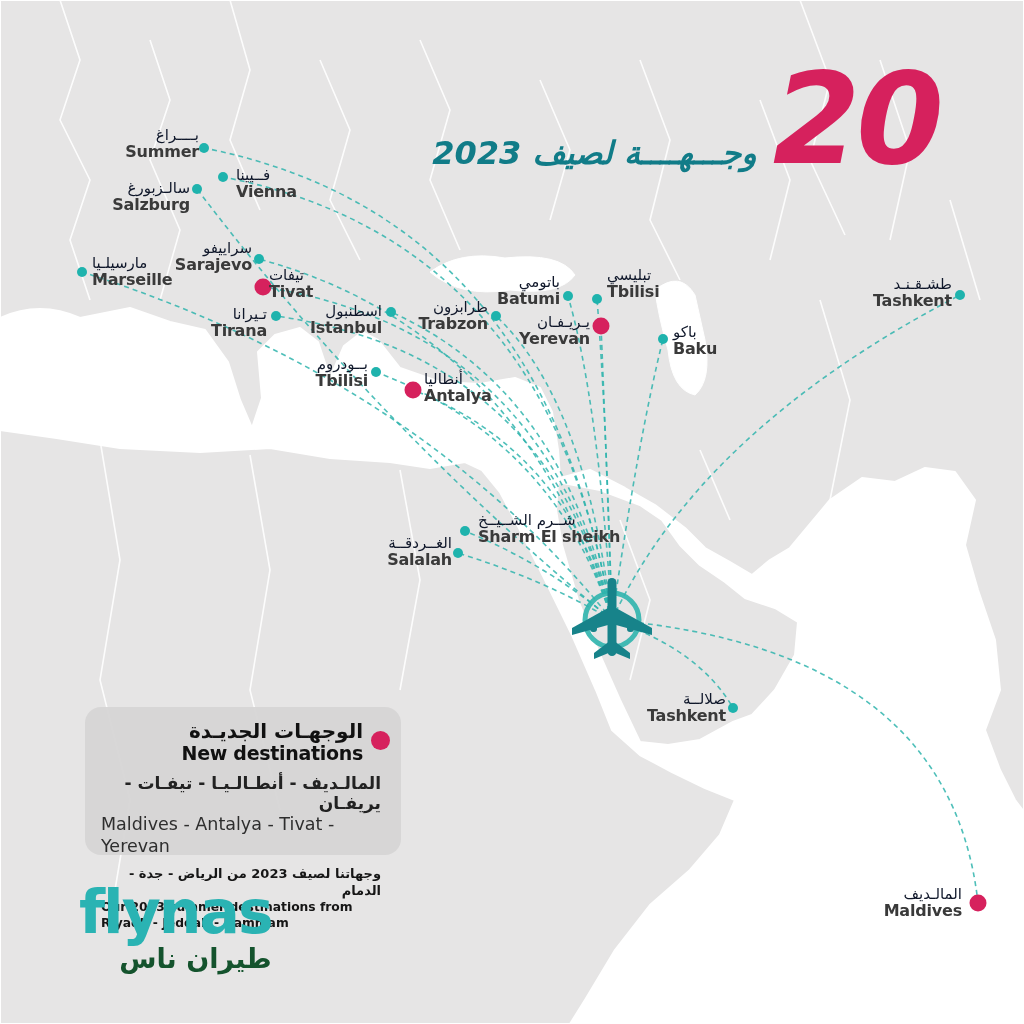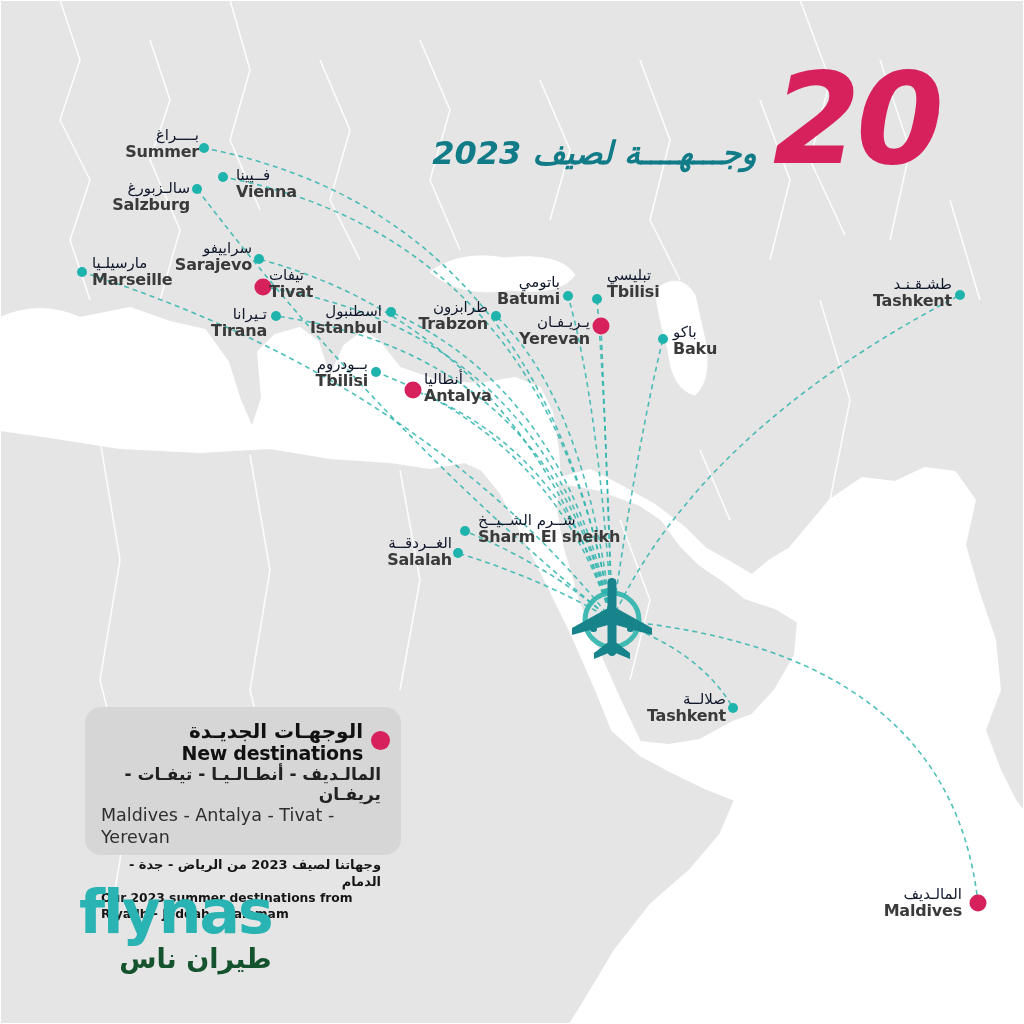--- a/index.html
+++ b/index.html
@@ -34,21 +34,21 @@
     box-sizing:border-box;padding:13px 20px 10px 16px;
     display:flex;flex-direction:column;align-items:flex-end;
   }
   .legend-dot{
     position:absolute;right:11px;top:24px;width:19px;height:19px;border-radius:50%;
     background:#d6215d;
   }
   .legend-inner{display:flex;flex-direction:column;align-items:flex-end;margin-right:18px;}
   .legend-title-ar{font-size:20px;font-weight:700;color:#111;direction:rtl;line-height:1.15;}
   .legend-title-en{font-size:19px;font-weight:800;color:#111;line-height:1.1;letter-spacing:-0.3px;}
-  .legend-list-ar{font-size:17px;font-weight:600;color:#222;direction:rtl;line-height:1.2;}
+  .legend-list-ar{margin-top:9px;font-size:17px;font-weight:600;color:#222;direction:rtl;line-height:1.2;}
   .legend-list-en{font-size:17.5px;font-weight:500;color:#2e2e2e;line-height:1.25;}
   .legend-foot-ar{margin-top:9px;font-size:13px;font-weight:700;color:#161616;direction:rtl;line-height:1.3;}
   .legend-foot-en{font-size:12.3px;font-weight:700;color:#161616;line-height:1.25;}
   
   .logo{position:absolute;left:79px;top:884px;display:flex;flex-direction:column;align-items:flex-end;width:fit-content;}
   .logo-en{font-size:60px;font-weight:800;color:#2ab3b3;line-height:0.95;letter-spacing:-2px;}
   .logo-ar{font-size:27px;font-weight:700;color:#14532d;direction:rtl;margin-top:4px;line-height:1;}
 </style>
 </head>
 <body>

